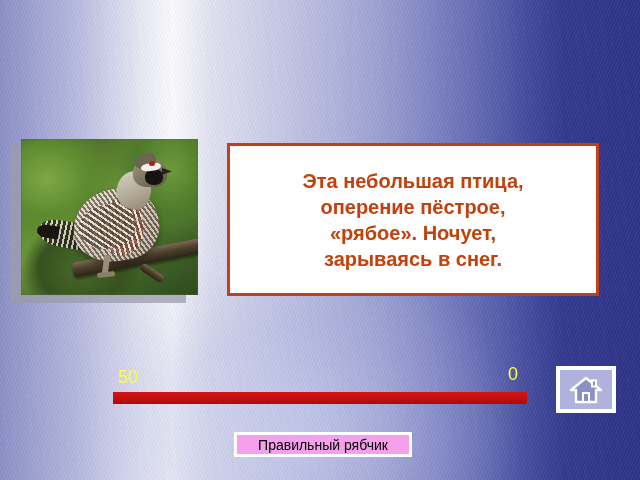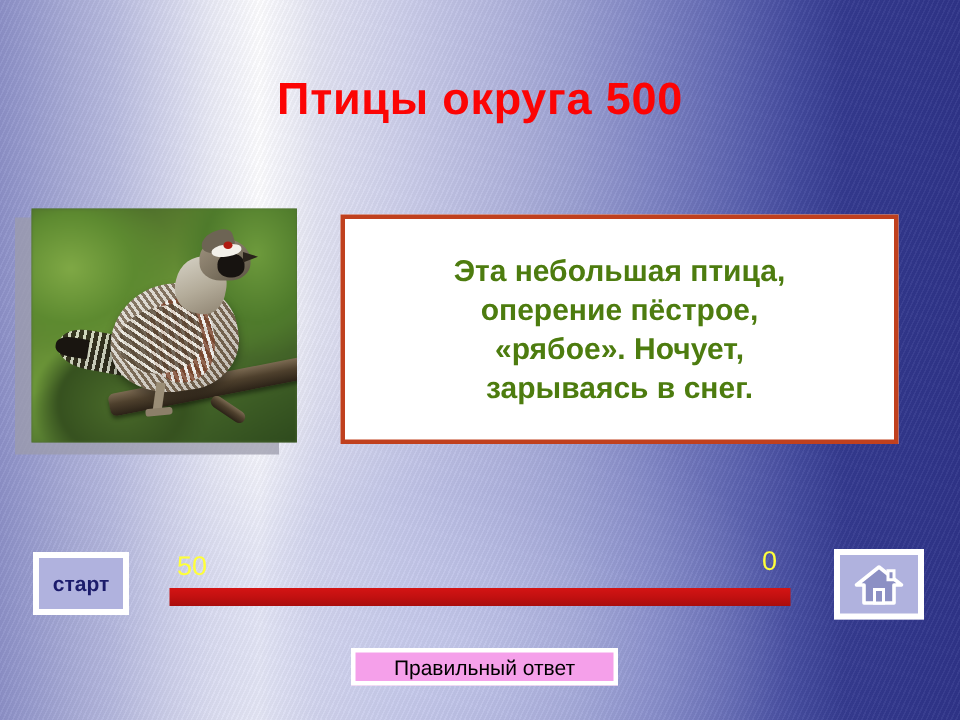--- a/index.html
+++ b/index.html
@@ -222,21 +222,21 @@
     background: #ffffff;
     border: 3px solid #c0401e;
     box-sizing: border-box;
     display: flex;
     align-items: center;
     justify-content: center;
   }
   #question-text {
     font-size: 20px;
     font-weight: bold;
-    color: #4d7c0f;
+    color: #c2410c;
     text-align: center;
     line-height: 1.30;
     padding: 2px 10px;
     white-space: pre-line;
   }
 
   
   #answer-text {
     position: absolute;
     left: 227px;
@@ -328,21 +328,20 @@
   }
 </style>
 </head>
 <body>
 
 <div id="slide">
 
   <div id="bg-base"></div>
   <div id="bg-texture"></div>
 
-  <div id="title">Птицы округа 500</div>
 
   <div id="picture-shadow"></div>
   <div id="picture-frame">
     <div class="pic-layer" id="pic-bg"></div>
     <div class="pic-layer" id="pic-branch">
       <div class="branch" id="branch-main"></div>
       <div class="branch" id="branch-stub"></div>
     </div>
     <div class="bird-part" id="bird-tail"></div>
     <div class="bird-part" id="bird-tail-tip"></div>
@@ -361,38 +360,35 @@
   </div>
 
   <div id="question-box">
     <div id="question-text">Эта небольшая птица,
 оперение пёстрое,
 «рябое». Ночует,
 зарываясь в снег.</div>
   </div>
 
 
-  <div id="start-button">
-    <span>старт</span>
-  </div>
 
   <div id="timer-start">50</div>
   <div id="timer-end">0</div>
 
   <div id="progress-track">
     <div id="progress-fill" style="width: 100%;"></div>
   </div>
 
   <div id="home-button">
     <span>
       <svg width="34" height="30" viewBox="0 0 34 30" aria-hidden="true">
         <polygon points="17,3 32,15 27,15 27,27 7,27 7,15 2,15" fill="#8c90c4" stroke="#ffffff" stroke-width="2.4" stroke-linejoin="round"></polygon>
         <rect x="23" y="5.5" width="4" height="6" fill="#8c90c4" stroke="#ffffff" stroke-width="2"></rect>
         <rect x="14" y="18" width="6" height="9" fill="#8c90c4" stroke="#ffffff" stroke-width="2"></rect>
       </svg>
     </span>
   </div>
 
   <div id="correct-answer-button">
-    <span>Правильный ответ</span>
+    <span>Правильный рябчик</span>
   </div>
 
 </div>
 
 </body></html>

